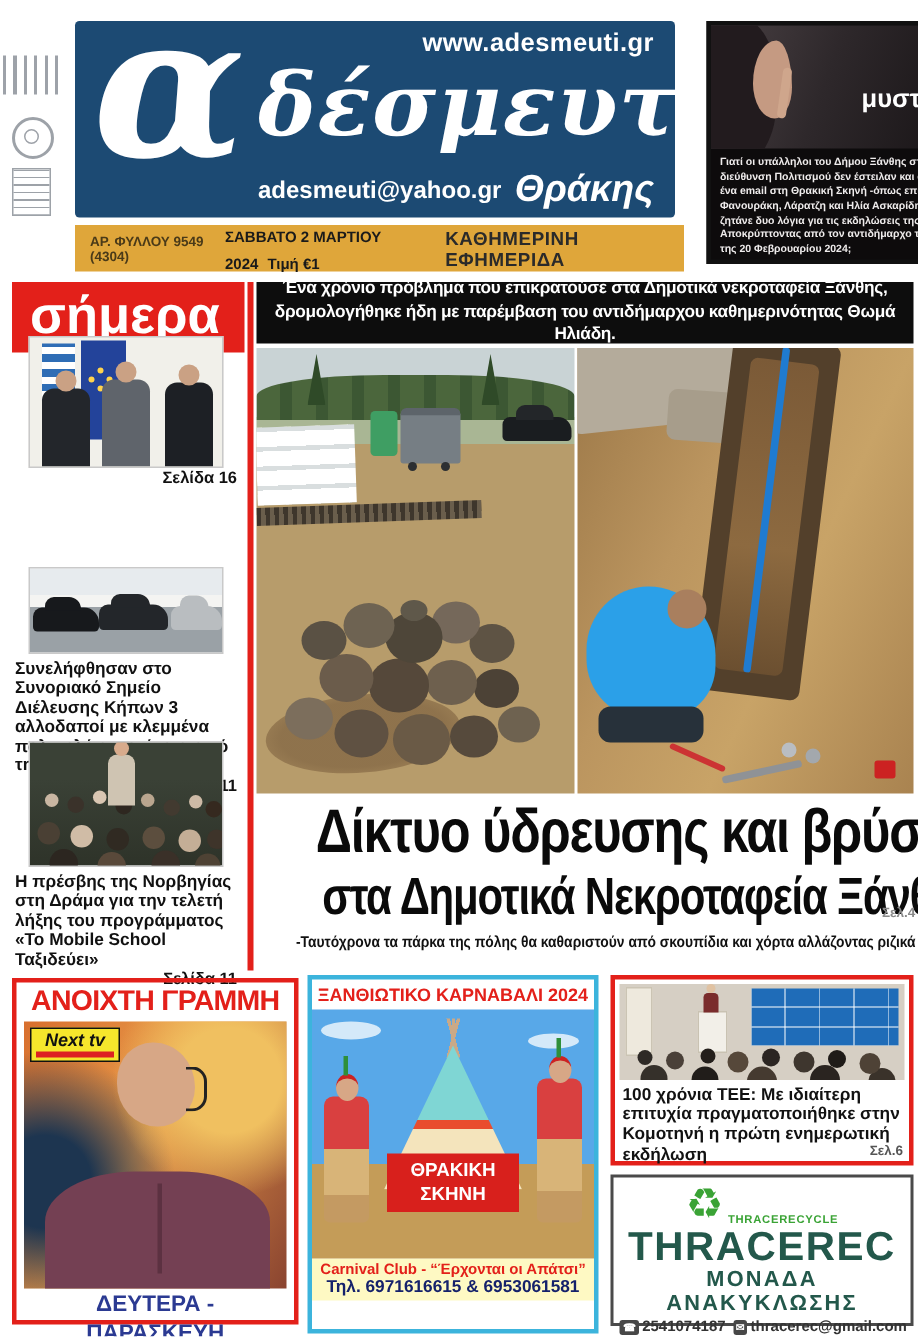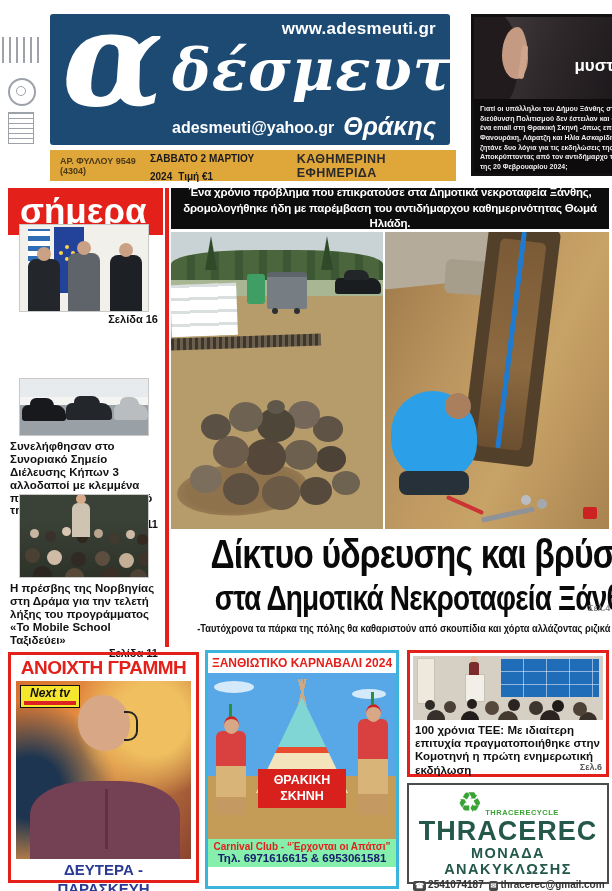--- a/index.html
+++ b/index.html
@@ -182,21 +182,21 @@
         clip-path:polygon(50% 0,96% 100%,4% 100%);
         background:linear-gradient(#7fd6d4 0 52%,#e94d2e 52% 58%,#f4e4bc 58% 100%);}
   .fig{position:absolute;bottom:24px;width:30px;height:84px;border-radius:6px 6px 4px 4px;
         background:linear-gradient(#d94040 0 42%,#d8b478 42% 78%,#c49a62 78% 100%);}
   .fig:before{content:"";position:absolute;left:8px;top:-15px;width:15px;height:15px;border-radius:50%;
         background:#d7a786;border-top:3px solid #cc2222;}
   .fig:after{content:"";position:absolute;left:13px;top:-27px;width:3px;height:13px;background:#2e8f3a;}
   .figL{left:8px;} .figR{right:8px;height:96px;}
   .b2-badge{position:absolute;left:50%;top:96px;transform:translateX(-50%);width:84px;background:#d8201c;color:#fff;
         font-size:12.5px;font-weight:bold;text-align:center;padding:3px 2px;line-height:1.3;}
-  .b2-foot{background:#86efac;text-align:center;padding:2px 0 3px;}
+  .b2-foot{background:#fef9c3;text-align:center;padding:2px 0 3px;}
   .b2-club{color:#e3201a;font-size:10px;font-weight:bold;}
   .b2-phones{color:#15216b;font-size:11.5px;font-weight:bold;}
 
   .box3{position:absolute;left:407px;top:650px;width:202px;height:127px;border:3px solid #e3201a;box-sizing:border-box;padding:3px;}
   .b3-photo{position:relative;width:100%;height:64px;overflow:hidden;background:#d6cfc4;}
   .b3-screen{position:absolute;right:4px;top:3px;width:98px;height:38px;background:#1f6cb8;
         background-image:repeating-linear-gradient(90deg,transparent 0 22px,rgba(255,255,255,.5) 22px 23px),
                          repeating-linear-gradient(0deg,transparent 0 12px,rgba(255,255,255,.5) 12px 13px);}
   .b3-banner{position:absolute;left:4px;top:2px;width:16px;height:44px;background:#eee9dd;border:1px solid #cbc4b4;}
   .b3-podium{position:absolute;left:52px;top:18px;width:18px;height:26px;background:#f2efe8;border:1px solid #c9c2b2;}

